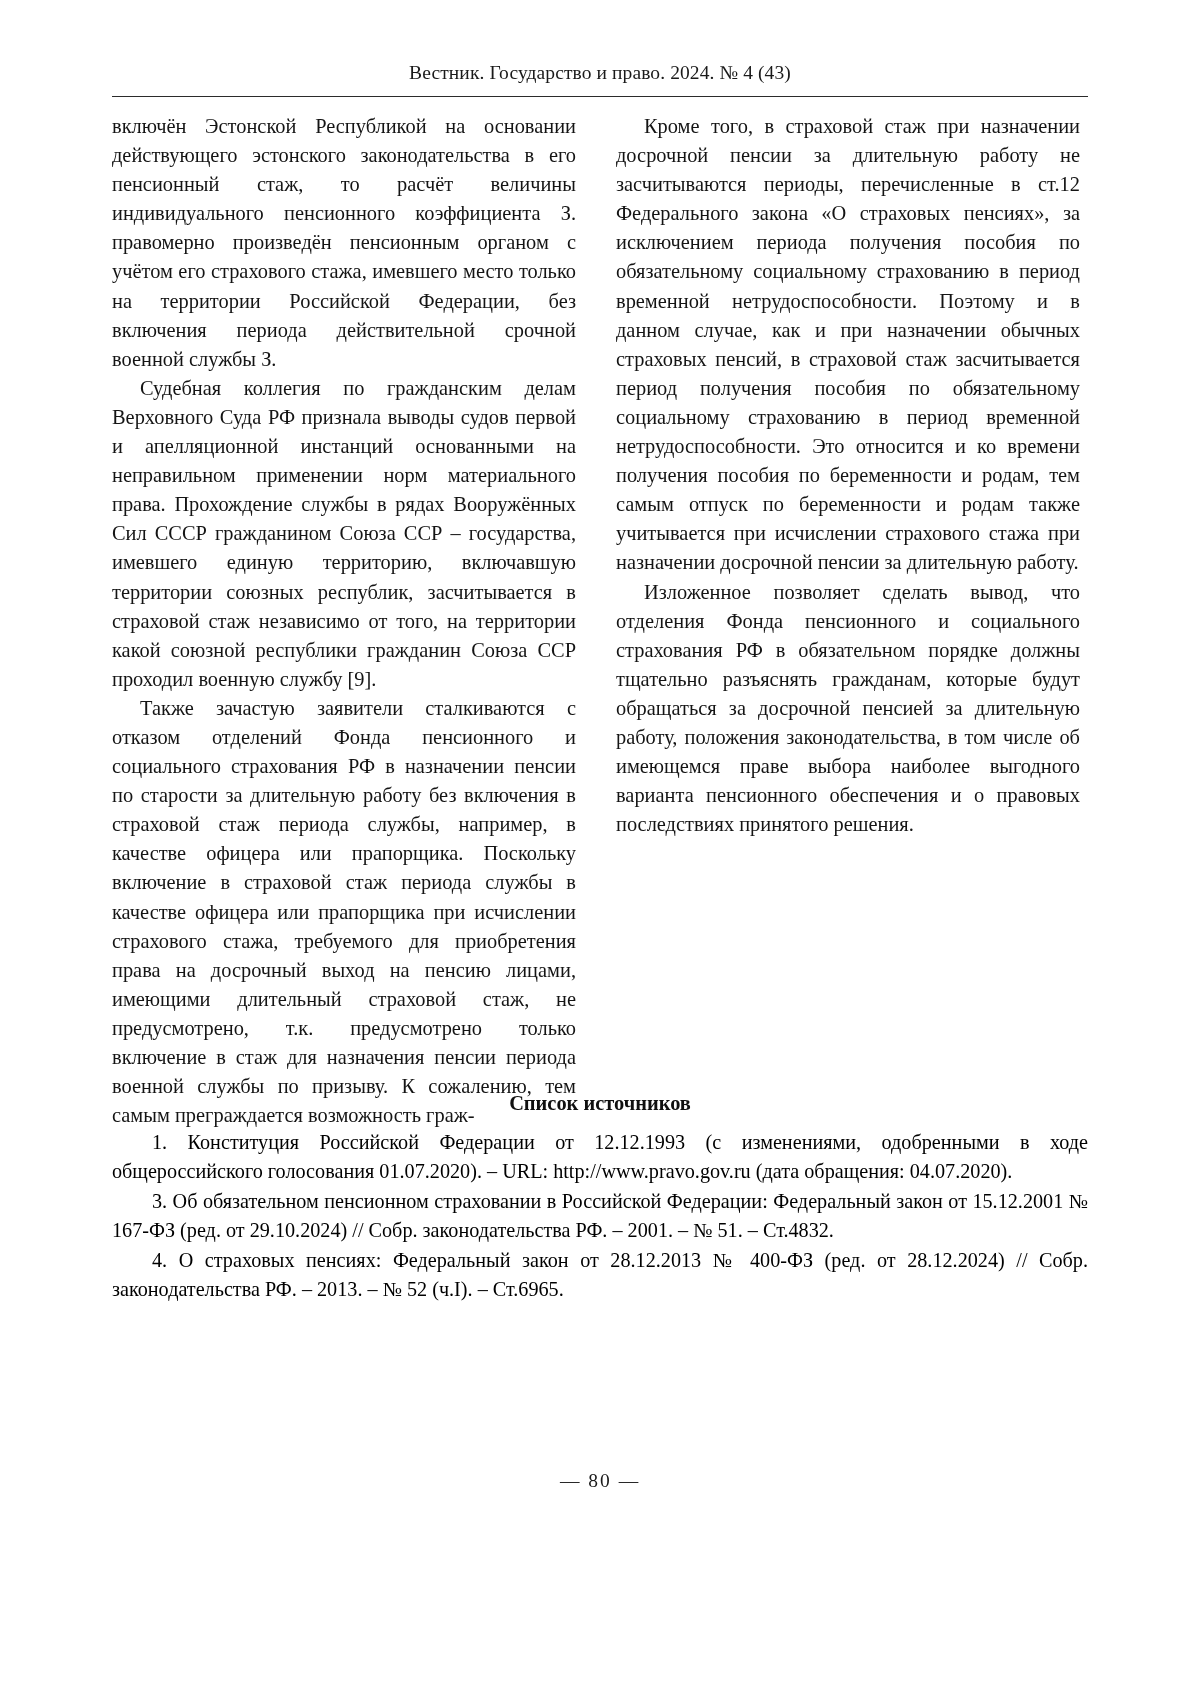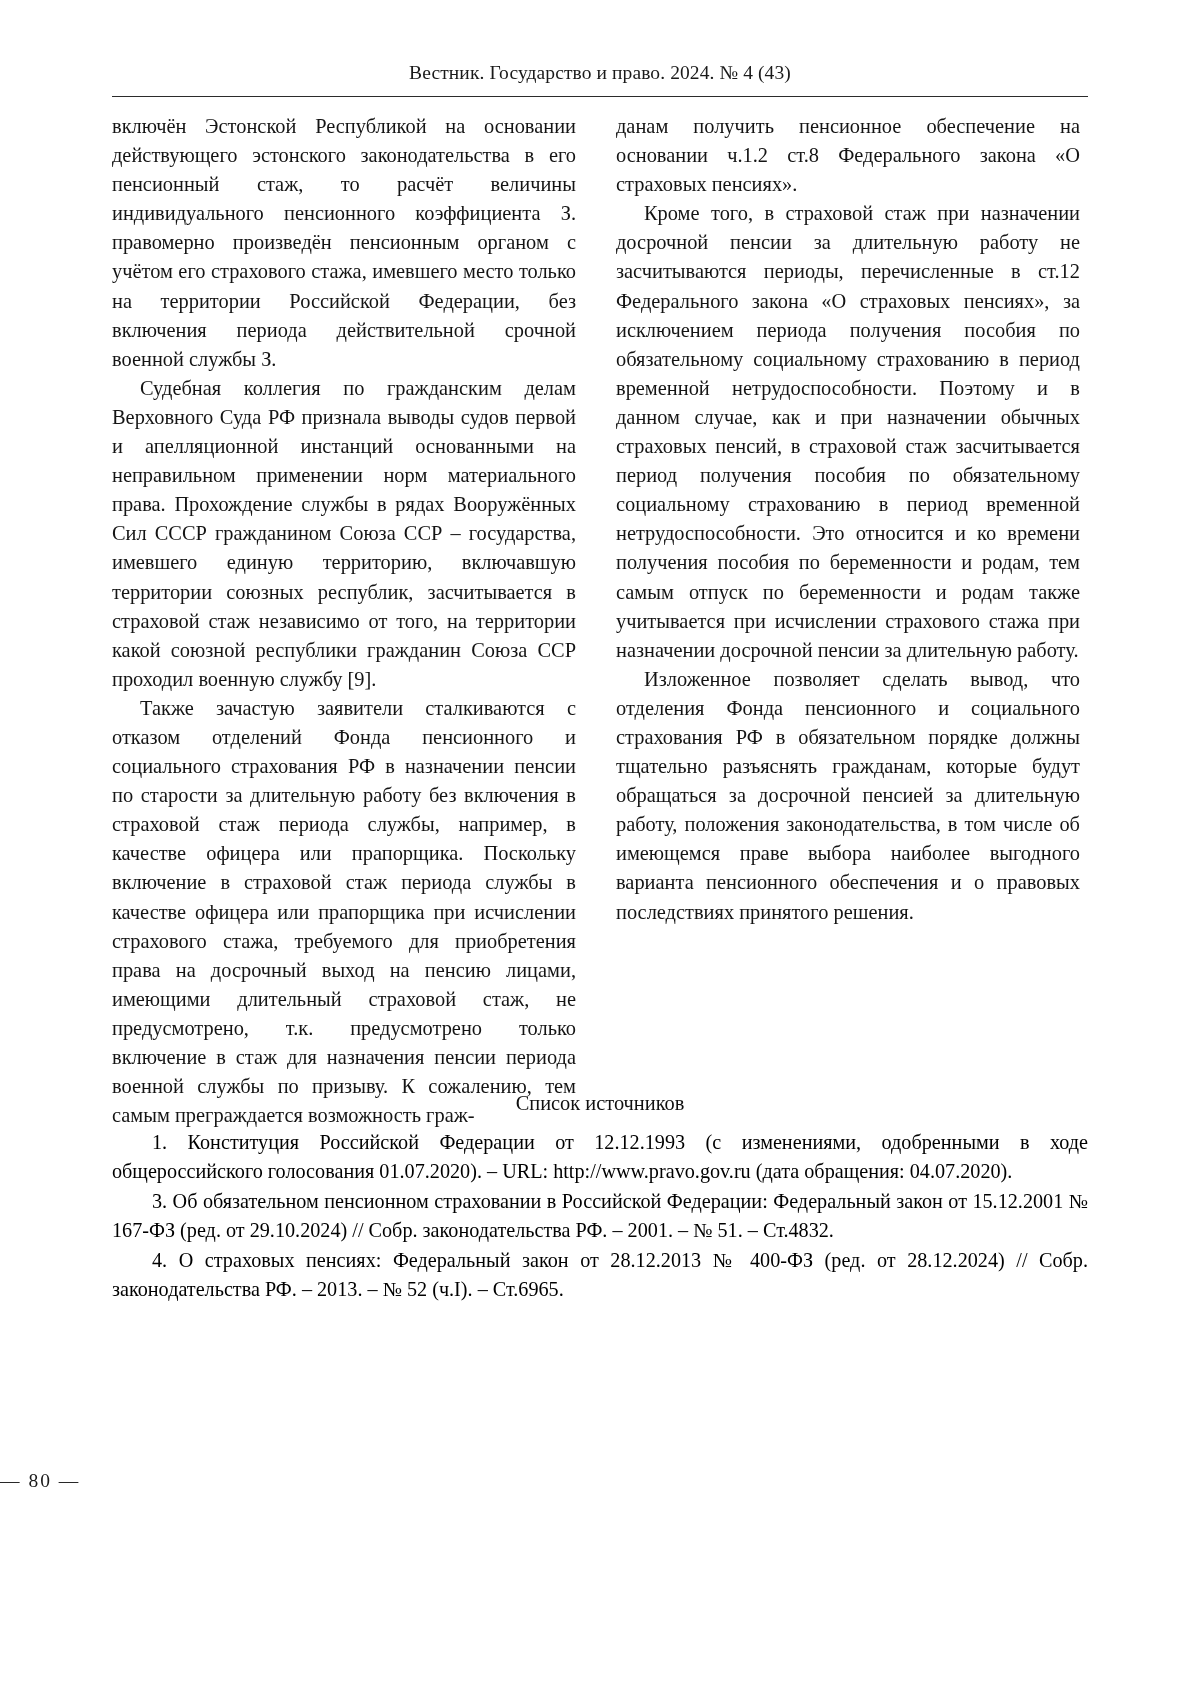--- a/index.html
+++ b/index.html
@@ -64,21 +64,21 @@
   .col p.noindent {
     text-indent: 0;
   }
   .refs-title {
     position: absolute;
     top: 1092px;
     left: 0;
     width: 1200px;
     text-align: center;
     font-size: 20.4px;
-    font-weight: normal;
+    font-weight: bold;
     color: #101010;
   }
   .refs {
     position: absolute;
     top: 1128px;
     left: 112px;
     width: 976px;
   }
   .refs p {
     margin: 0;
@@ -86,41 +86,41 @@
     line-height: 29.4px;
     text-align: justify;
     text-indent: 40px;
     color: #000000;
   }
   .folio {
     position: absolute;
     top: 1470px;
     left: 0;
     width: 1200px;
+    text-align: center;
     font-size: 19.5px;
     color: #1a1a1a;
     letter-spacing: 2px;
   }
 </style>
 </head>
 <body>
 
 <div class="page">
 
   <div class="running-head">Вестник. Государство и право. 2024. № 4 (43)</div>
   <div class="head-rule"></div>
 
   <div class="columns">
     <div class="col">
       <p class="noindent">включён Эстонской Республикой на основании действующего эстонского законодательства в его пенсионный стаж, то расчёт величины индивидуального пенсионного коэффициента З. правомерно произведён пенсионным органом с учётом его страхового стажа, имевшего место только на территории Российской Федерации, без включения периода действительной срочной военной службы З.</p>
       <p>Судебная коллегия по гражданским делам Верховного Суда РФ признала выводы судов первой и апелляционной инстанций основанными на неправильном применении норм материального права. Прохождение службы в рядах Вооружённых Сил СССР гражданином Союза ССР – государства, имевшего единую территорию, включавшую территории союзных республик, засчитывается в страховой стаж независимо от того, на территории какой союзной республики гражданин Союза ССР проходил военную службу [9].</p>
       <p>Также зачастую заявители сталкиваются с отказом отделений Фонда пенсионного и социального страхования РФ в назначении пенсии по старости за длительную работу без включения в страховой стаж периода службы, например, в качестве офицера или прапорщика. Поскольку включение в страховой стаж периода службы в качестве офицера или прапорщика при исчислении страхового стажа, требуемого для приобретения права на досрочный выход на пенсию лицами, имеющими длительный страховой стаж, не предусмотрено, т.к. предусмотрено только включение в стаж для назначения пенсии периода военной службы по призыву. К сожалению, тем самым преграждается возможность граж-</p>
     </div>
     <div class="col">
-      <p class="noindent">данам получить пенсионное обеспечение на основании ч.1.2 ст.8 Федерального закона «О страховых пенсиях».</p>
       <p>Кроме того, в страховой стаж при назначении досрочной пенсии за длительную работу не засчитываются периоды, перечисленные в ст.12 Федерального закона «О страховых пенсиях», за исключением периода получения пособия по обязательному социальному страхованию в период временной нетрудоспособности. Поэтому и в данном случае, как и при назначении обычных страховых пенсий, в страховой стаж засчитывается период получения пособия по обязательному социальному страхованию в период временной нетрудоспособности. Это относится и ко времени получения пособия по беременности и родам, тем самым отпуск по беременности и родам также учитывается при исчислении страхового стажа при назначении досрочной пенсии за длительную работу.</p>
       <p>Изложенное позволяет сделать вывод, что отделения Фонда пенсионного и социального страхования РФ в обязательном порядке должны тщательно разъяснять гражданам, которые будут обращаться за досрочной пенсией за длительную работу, положения законодательства, в том числе об имеющемся праве выбора наиболее выгодного варианта пенсионного обеспечения и о правовых последствиях принятого решения.</p>
     </div>
   </div>
 
   <div class="refs-title">Список источников</div>
 
   <div class="refs">
     <p>1. Конституция Российской Федерации от 12.12.1993 (с изменениями, одобренными в ходе общероссийского голосования 01.07.2020). – URL: http://www.pravo.gov.ru (дата обращения: 04.07.2020).</p>
     <p>3. Об обязательном пенсионном страховании в Российской Федерации: Федеральный закон от 15.12.2001 № 167-ФЗ (ред. от 29.10.2024) // Собр. законодательства РФ. – 2001. – № 51. – Ст.4832.</p>

